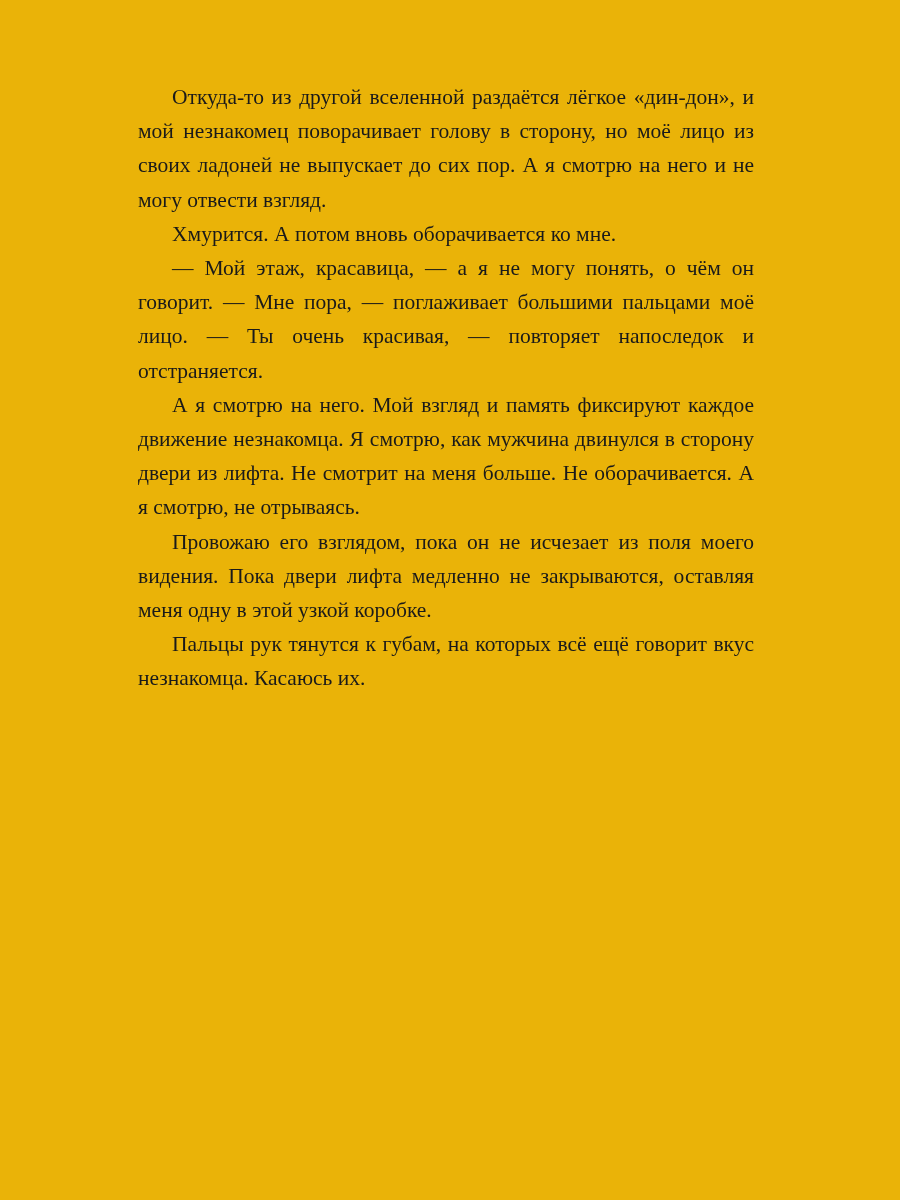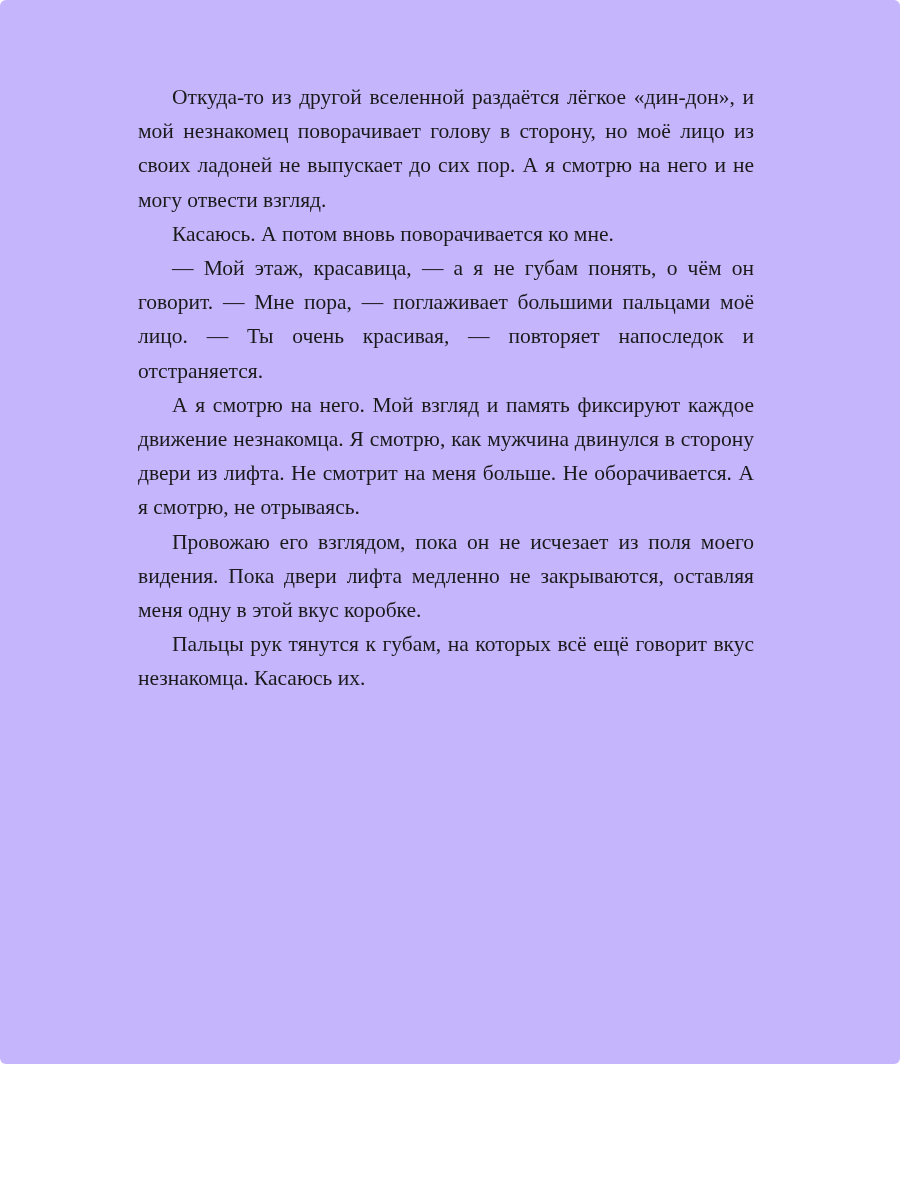--- a/index.html
+++ b/index.html
@@ -3,24 +3,23 @@
 <meta charset="utf-8">
 <style>
   html, body {
     margin: 0;
     padding: 0;
     background: #ffffff;
   }
   .page {
     position: relative;
     width: 900px;
-    height: 1064px;
-    background: #c4b5fd;
+    height: 1200px;
+    background: #eab308;
     overflow: hidden;
-    border-radius: 6px;
   }
   .text-block {
     position: absolute;
     left: 138px;
     top: 80px;
     width: 616px;
     font-family: "Liberation Serif", "DejaVu Serif", serif;
     font-size: 21.5px;
     line-height: 34.2px;
     color: #1a1a1a;
@@ -33,19 +32,19 @@
     text-indent: 34px;
     hyphens: manual;
   }
 </style>
 </head>
 <body>
 
 <div class="page">
   <div class="text-block">
     <p class="para">Откуда-то из другой вселенной раздаётся лёгкое «дин-дон», и мой незнакомец поворачивает голову в сторону, но моё лицо из своих ладоней не выпускает до сих пор. А я смотрю на него и не могу отвести взгляд.</p>
-    <p class="para">Касаюсь. А потом вновь поворачивается ко мне.</p>
-    <p class="para">— Мой этаж, красавица, — а я не губам понять, о чём он говорит. — Мне пора, — поглаживает большими пальцами моё лицо. — Ты очень красивая, — повторяет напоследок и отстраняется.</p>
+    <p class="para">Хмурится. А потом вновь оборачивается ко мне.</p>
+    <p class="para">— Мой этаж, красавица, — а я не могу понять, о чём он говорит. — Мне пора, — поглаживает большими пальцами моё лицо. — Ты очень красивая, — повторяет напоследок и отстраняется.</p>
     <p class="para">А я смотрю на него. Мой взгляд и память фиксируют каждое движение незнакомца. Я смотрю, как мужчина двинулся в сторону двери из лифта. Не смотрит на меня больше. Не оборачивается. А я смотрю, не отрываясь.</p>
-    <p class="para">Провожаю его взглядом, пока он не исчезает из поля моего видения. Пока двери лифта медленно не закрываются, оставляя меня одну в этой вкус коробке.</p>
+    <p class="para">Провожаю его взглядом, пока он не исчезает из поля моего видения. Пока двери лифта медленно не закрываются, оставляя меня одну в этой узкой коробке.</p>
     <p class="para">Пальцы рук тянутся к губам, на которых всё ещё говорит вкус незнакомца. Касаюсь их.</p>
   </div>
 </div>
 
 </body></html>

